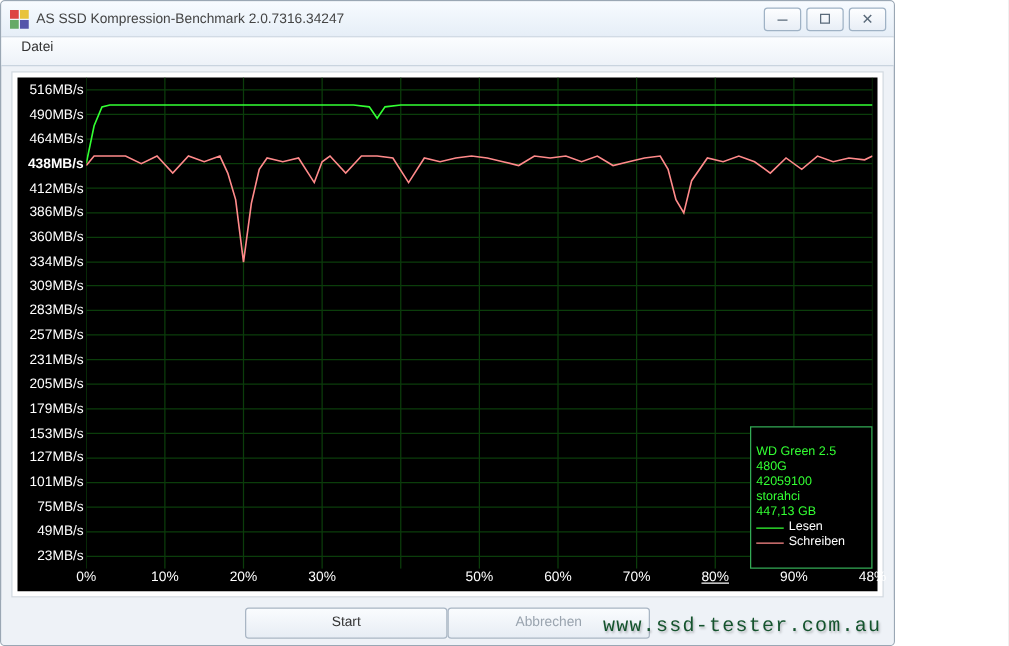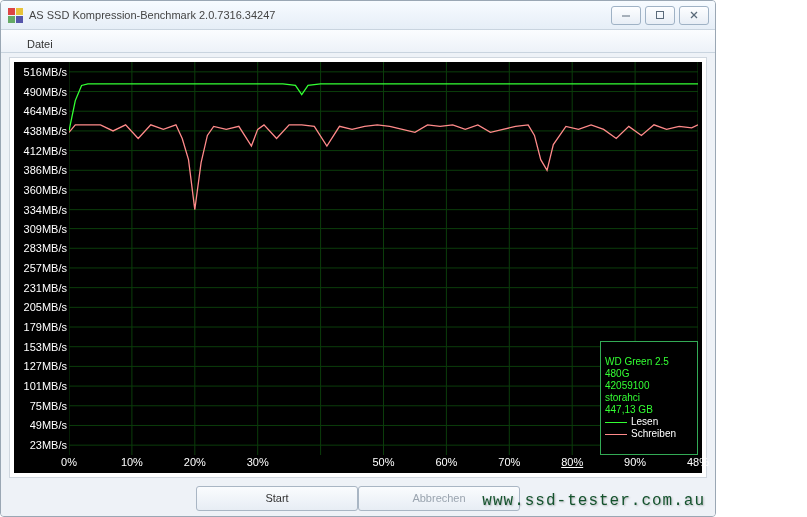--- a/index.html
+++ b/index.html
@@ -4,21 +4,21 @@
 <style>
   html,body{margin:0;padding:0;font-family:"Segoe UI",Tahoma,sans-serif;font-size:11px;background:#fff;}
   .window{width:716px;height:517px;box-sizing:border-box;background:#eef2f7;border:1px solid #9aa7b4;border-radius:4px;position:relative;overflow:hidden;}
   .titlebar{height:28px;background:linear-gradient(#f7fbff,#e6eef7);border-bottom:1px solid #c9d4df;display:flex;align-items:center;padding:0 6px;}
   .titlebar .appicon{width:16px;height:16px;margin-right:6px;display:flex;flex-wrap:wrap;}
   .appicon span{width:7px;height:7px;margin:0.5px;}
   .appicon .r{background:#d44;} .appicon .y{background:#e8c33a;} .appicon .g{background:#6a6;} .appicon .b{background:#55a;}
   .titletext{color:#444;}
   .winbtns{margin-left:auto;display:flex;gap:4px;}
   .winbtn{width:28px;height:17px;border:1px solid #9fb2c5;border-radius:3px;background:linear-gradient(#fdfeff,#e8eef6);display:flex;align-items:center;justify-content:center;color:#5a6a7a;font-size:10px;}
-  .menubar{height:22px;background:linear-gradient(#fbfdff,#edf2f8);border-bottom:1px solid #c9d4df;display:flex;align-items:flex-end;padding:0 20px;color:#333;}
+  .menubar{height:22px;background:linear-gradient(#fbfdff,#edf2f8);border-bottom:1px solid #c9d4df;display:flex;align-items:flex-start;padding:0 10px;color:#333;}
   .menuitem{padding:2px 6px;}
   .chartwrap{position:absolute;left:8px;right:8px;top:56px;bottom:38px;background:#fff;border:1px solid #d0d7df;}
   .chart{position:absolute;inset:4px;background:#000;}
   .ylabels{position:absolute;left:0;top:0;bottom:18px;width:55px;color:#fff;font-size:11px;}
   .ylabels div{position:absolute;right:2px;transform:translateY(-50%);white-space:nowrap;}
   .plot{position:absolute;left:55px;right:4px;top:0;bottom:18px;}
   .plot svg{position:absolute;inset:0;width:100%;height:100%;}
   .xlabels{position:absolute;left:55px;right:4px;bottom:0;height:18px;color:#fff;}
   .xlabels div{position:absolute;top:1px;transform:translateX(-50%);}
   .legend{position:absolute;right:0;bottom:0;background:#000;border:1px solid #3a5;color:#3f3;font-size:10px;padding:14px 4px;line-height:12px;width:98px;box-sizing:border-box;}
@@ -79,21 +79,21 @@
           <div style="top: 67.4374%;">179MB/s</div>
           <div style="top: 62.4277%;">205MB/s</div>
           <div style="top: 57.4181%;">231MB/s</div>
           <div style="top: 52.4085%;">257MB/s</div>
           <div style="top: 47.3988%;">283MB/s</div>
           <div style="top: 42.3892%;">309MB/s</div>
           <div style="top: 37.5723%;">334MB/s</div>
           <div style="top: 32.5626%;">360MB/s</div>
           <div style="top: 27.553%;">386MB/s</div>
           <div style="top: 22.5434%;">412MB/s</div>
-          <div style="top: 17.5337%;">438MB/s</div>
+          <div style="top: 17.5337%; font-weight: bold;">438MB/s</div>
           <div style="top: 12.5241%;">464MB/s</div>
           <div style="top: 7.51445%;">490MB/s</div>
           <div style="top: 2.50482%;">516MB/s</div>
         </div>
       <div class="plot">
         <svg id="grid" preserveAspectRatio="none" viewBox="0 0 1000 1000">
             <line x1="0" y1="974.9518304431599" x2="1000" y2="974.9518304431599" stroke="#0b3d0b" stroke-width="1" vector-effect="non-scaling-stroke"></line>
             <line x1="0" y1="924.8554913294797" x2="1000" y2="924.8554913294797" stroke="#0b3d0b" stroke-width="1" vector-effect="non-scaling-stroke"></line>
             <line x1="0" y1="874.7591522157996" x2="1000" y2="874.7591522157996" stroke="#0b3d0b" stroke-width="1" vector-effect="non-scaling-stroke"></line>
             <line x1="0" y1="824.6628131021195" x2="1000" y2="824.6628131021195" stroke="#0b3d0b" stroke-width="1" vector-effect="non-scaling-stroke"></line>

